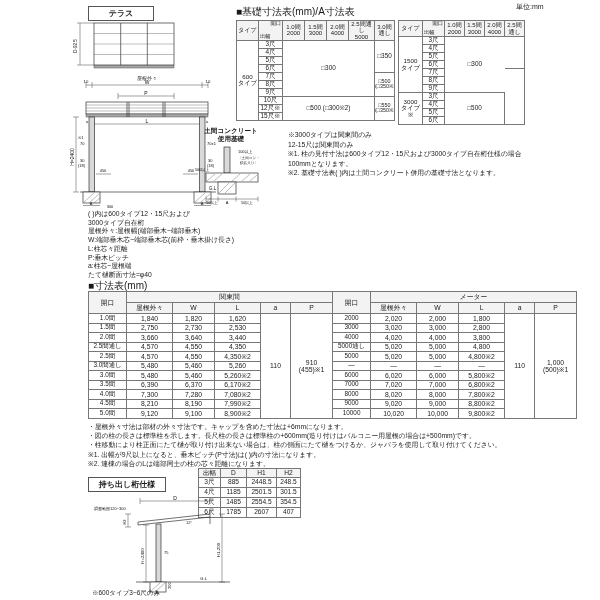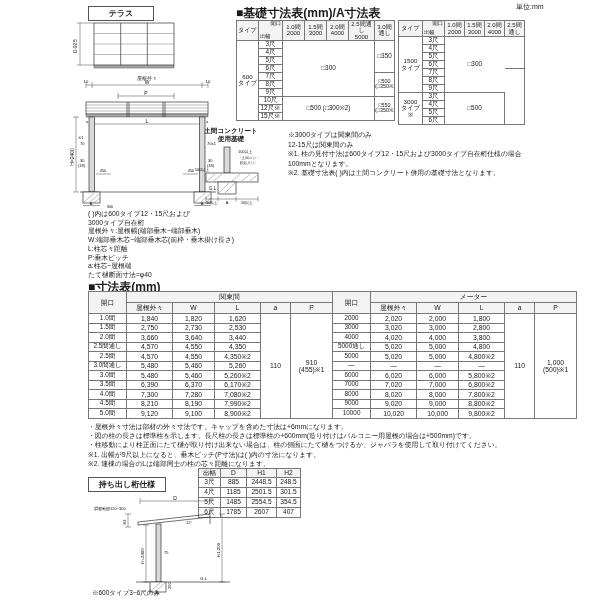--- a/index.html
+++ b/index.html
@@ -1,19 +1,19 @@
 <!DOCTYPE html>
 <html><head>
 <meta charset="utf-8">
 <style>
   html,body{margin:0;padding:0;background:#fff;}
   #page{position:relative;width:600px;height:600px;background:#fff;overflow:hidden;
         font-family:"Liberation Sans",sans-serif;color:#1a1a1a;}
   .abs{position:absolute;}
-  .ttl{font-weight:bold;font-size:12px;}
+  .ttl{font-weight:normal;font-size:10px;}
   .unit{font-size:7px;}
   .boxlbl{border:1px solid #555;text-align:center;font-weight:bold;font-size:8px;padding:1px 0;background:#fff;}
   .notes{font-size:6.8px;line-height:8.7px;white-space:pre-line;}
   .notes2{font-size:6.8px;line-height:9.6px;white-space:pre-line;}
   .notes3{font-size:6.8px;line-height:9.2px;white-space:pre-line;}
   table{border-collapse:collapse;table-layout:fixed;position:absolute;background:#fff;}
   td{border:1px solid #777;text-align:center;vertical-align:middle;padding:0;font-size:6.4px;line-height:1.05;overflow:hidden;}
   .ft tr{height:8px;}
   .ft tr.hd{height:16px;}
   .ft td.typ{font-size:6.2px;}

